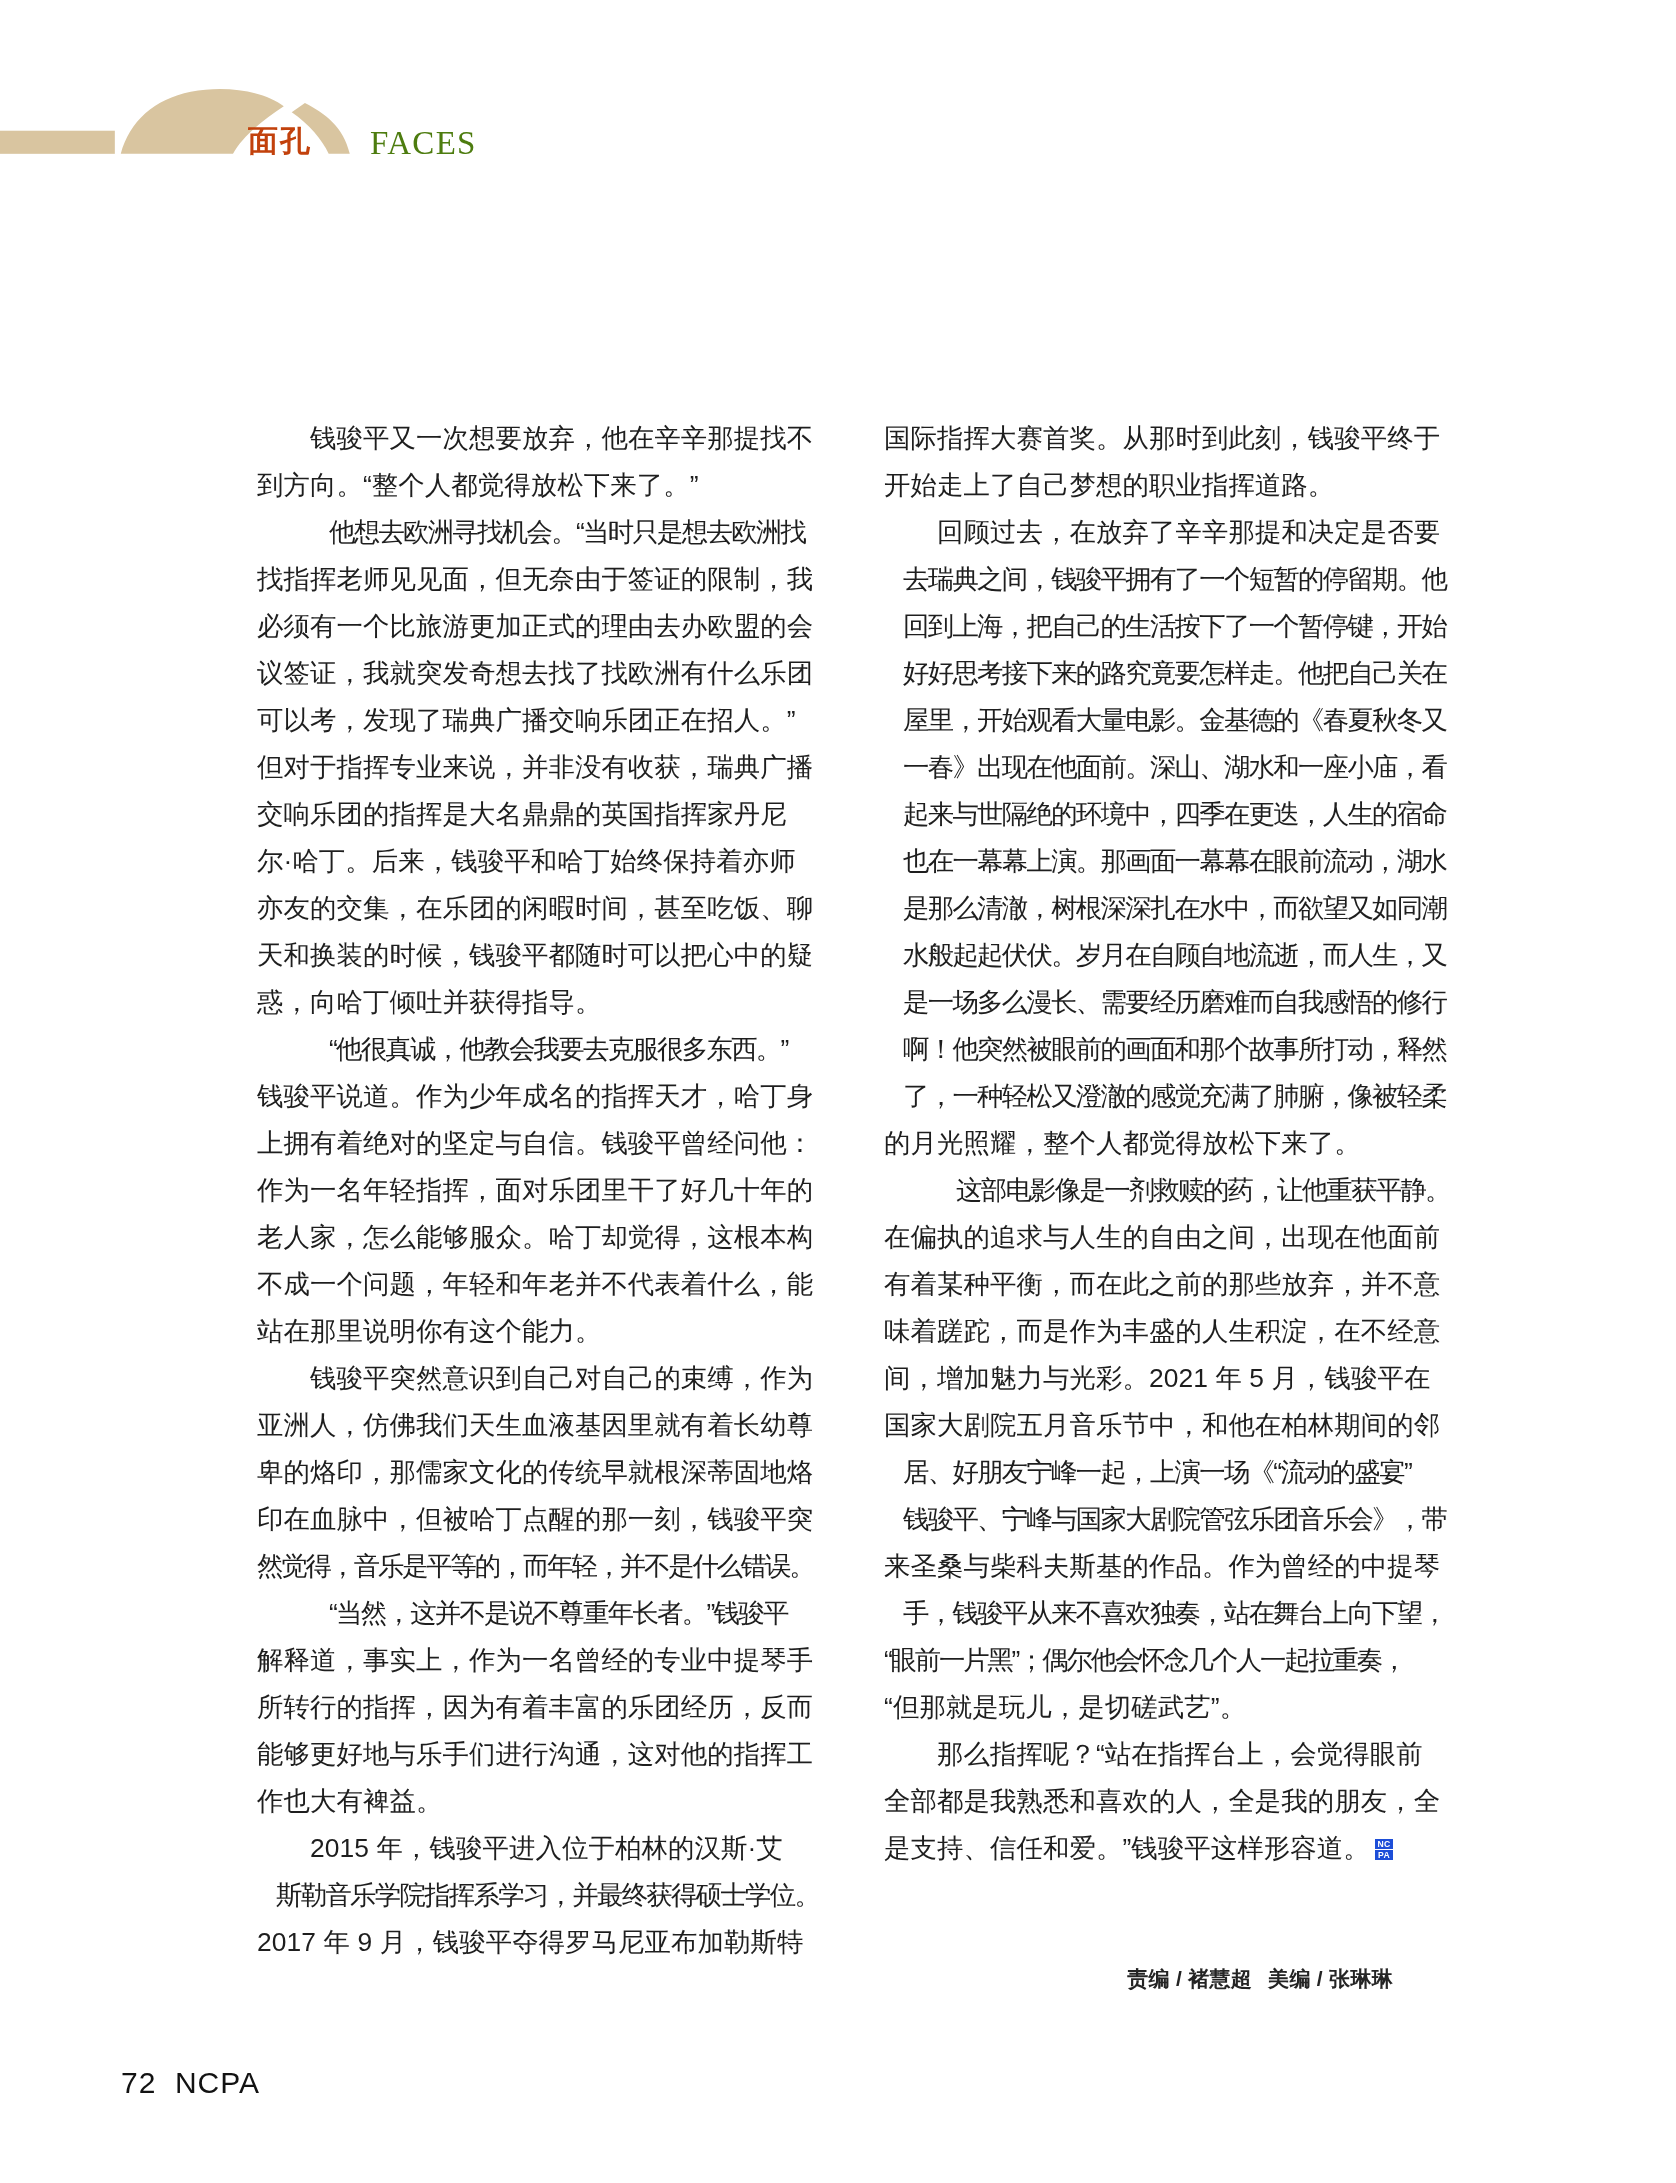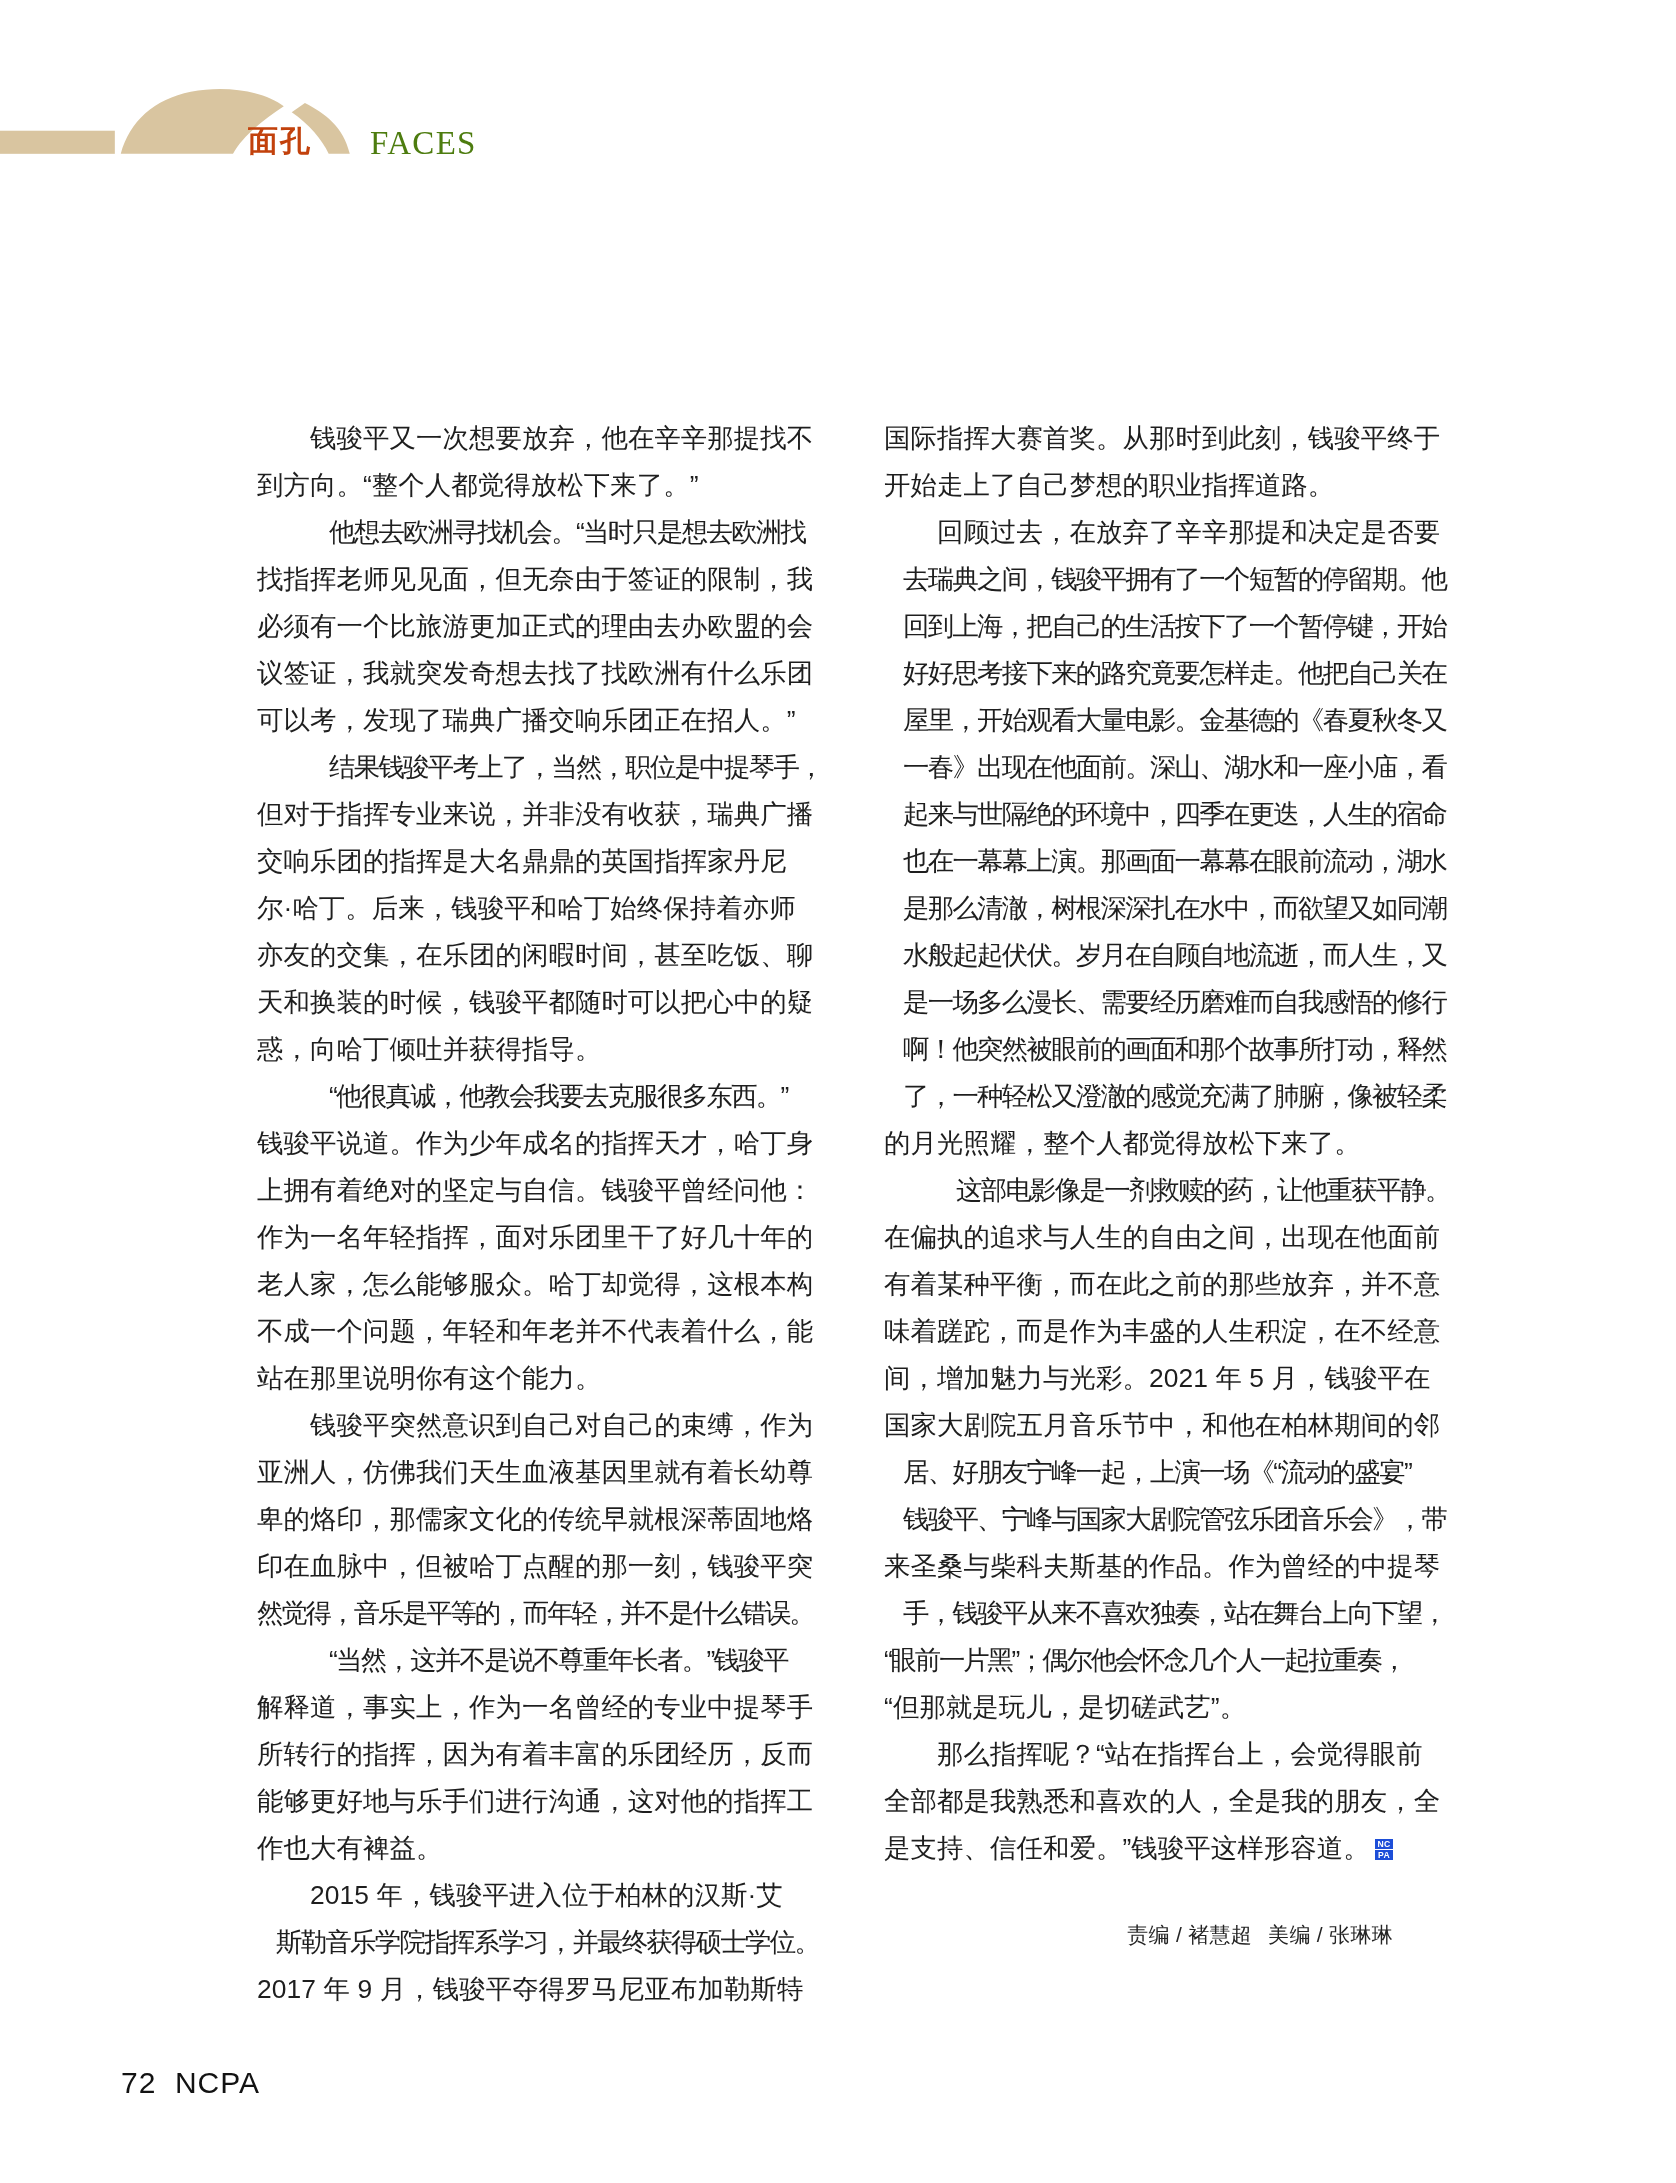--- a/index.html
+++ b/index.html
@@ -20,21 +20,21 @@
   .line.indent{text-indent:53px;}
   .line.sq1{letter-spacing:-1.7px;margin-left:19px;}
   .line.sq2{letter-spacing:-2.2px;}
   
   .endmark{display:inline-block;vertical-align:-1.3px;width:18px;height:20.5px;margin-left:5.3px;
            text-align:center;text-indent:0;}
   .endmark b{display:block;font-size:8.6px;line-height:10px;font-weight:700;color:#ffffff;
              letter-spacing:0.3px;font-family:"Liberation Sans",sans-serif;white-space:nowrap;}
   .endmark b:first-child{border-bottom:1px solid #ffffff;line-height:9.2px;padding-top:0.7px;}
   
-  .credits{position:absolute;right:283px;top:1921px;font-size:21px;font-weight:400;
+  .credits{position:absolute;right:283px;top:1965px;font-size:21px;font-weight:700;
            color:#242424;letter-spacing:0.3px;white-space:nowrap;}
   .credits .sep{display:inline-block;width:16px;}
   
   .footer{position:absolute;left:121px;top:2068px;font-size:30px;color:#121212;
           letter-spacing:1px;line-height:30px;}
   .footer .pageno{margin-right:18.5px;}
 </style>
 </head>
 <body>
 
@@ -50,21 +50,20 @@
 
   <main>
     <div class="col col-left">
         <div class="line indent"><span>钱骏平又一次想要放弃，他在辛辛那提找不</span></div>
         <div class="line"><span>到方向。“整个人都觉得放松下来了。”</span></div>
         <div class="line indent sq1"><span>他想去欧洲寻找机会。“当时只是想去欧洲找</span></div>
         <div class="line"><span>找指挥老师见见面，但无奈由于签证的限制，我</span></div>
         <div class="line"><span>必须有一个比旅游更加正式的理由去办欧盟的会</span></div>
         <div class="line"><span>议签证，我就突发奇想去找了找欧洲有什么乐团</span></div>
         <div class="line"><span>可以考，发现了瑞典广播交响乐团正在招人。”</span></div>
-        <div class="line indent sq1"><span>结果钱骏平考上了，当然，职位是中提琴手，</span></div>
         <div class="line"><span>但对于指挥专业来说，并非没有收获，瑞典广播</span></div>
         <div class="line"><span>交响乐团的指挥是大名鼎鼎的英国指挥家丹尼</span></div>
         <div class="line"><span>尔·哈丁。后来，钱骏平和哈丁始终保持着亦师</span></div>
         <div class="line"><span>亦友的交集，在乐团的闲暇时间，甚至吃饭、聊</span></div>
         <div class="line"><span>天和换装的时候，钱骏平都随时可以把心中的疑</span></div>
         <div class="line"><span>惑，向哈丁倾吐并获得指导。</span></div>
         <div class="line indent sq1"><span>“他很真诚，他教会我要去克服很多东西。”</span></div>
         <div class="line"><span>钱骏平说道。作为少年成名的指挥天才，哈丁身</span></div>
         <div class="line"><span>上拥有着绝对的坚定与自信。钱骏平曾经问他：</span></div>
         <div class="line"><span>作为一名年轻指挥，面对乐团里干了好几十年的</span></div>

